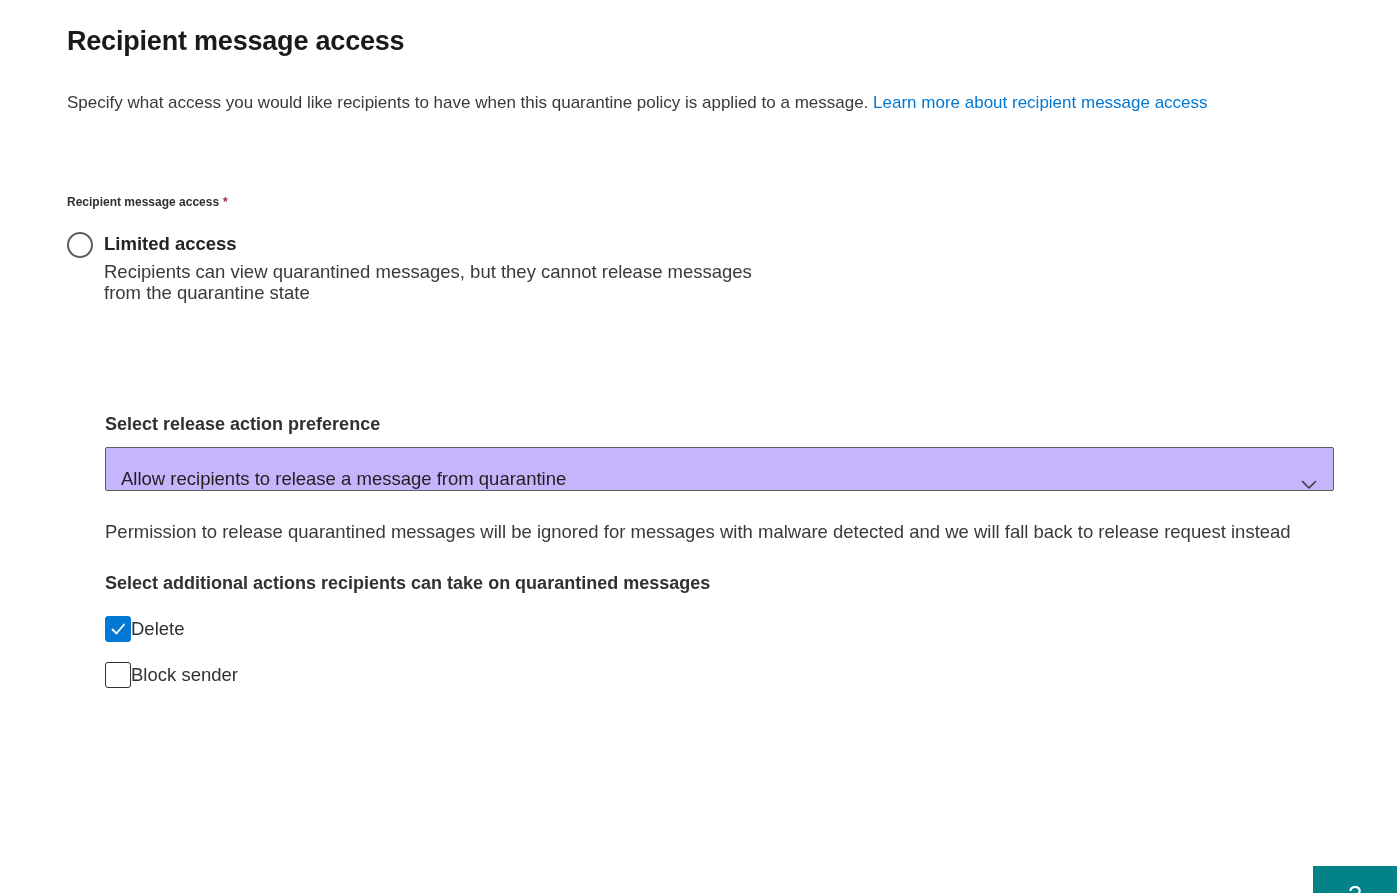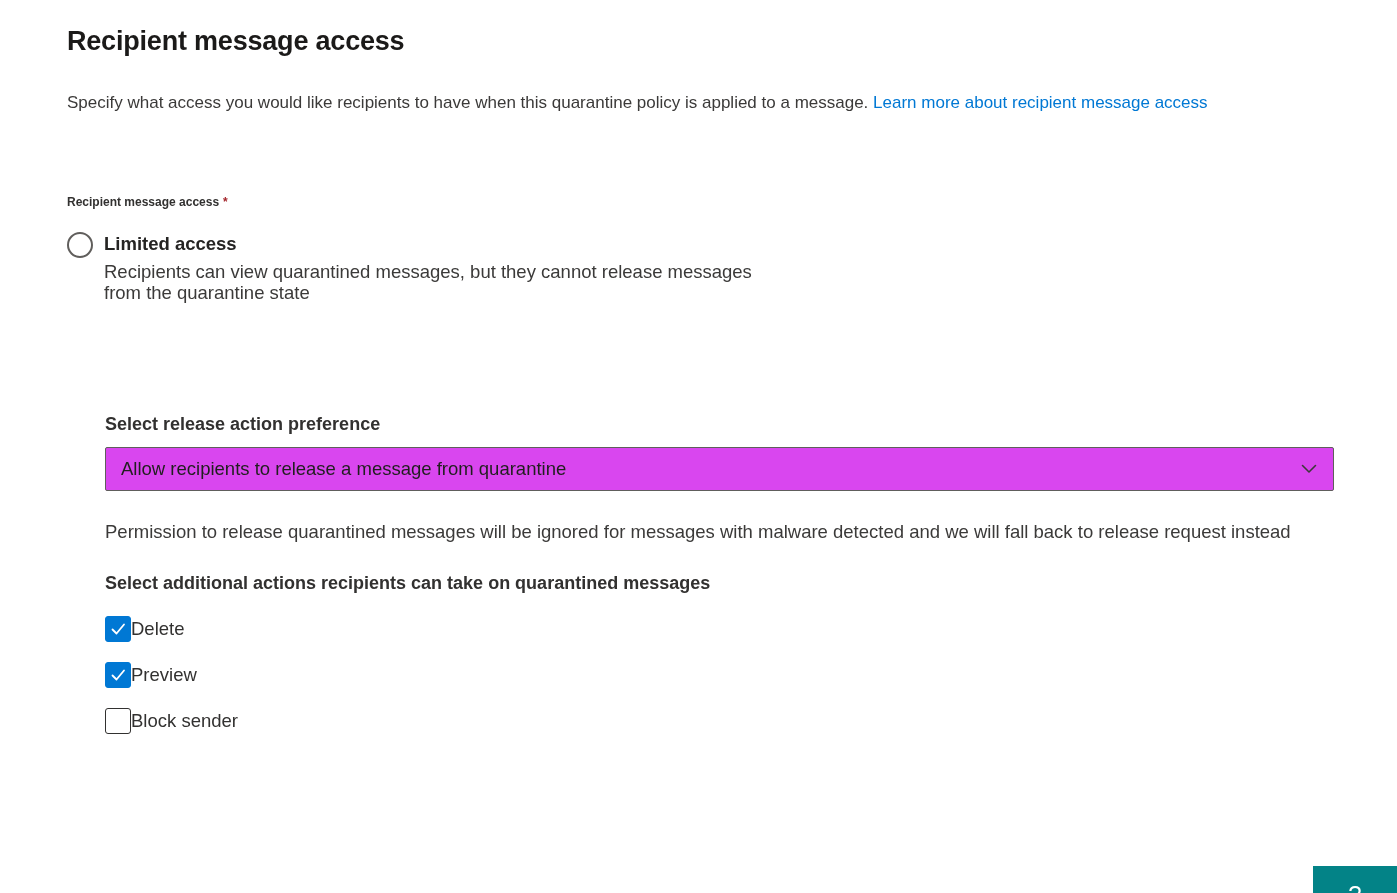--- a/index.html
+++ b/index.html
@@ -44,21 +44,21 @@
   .radio-desc {
     font-size:18.5px; font-weight:400; color:#3b3a39; line-height:21px;
     max-width:652px; margin-top:4px;
   }
 
   .subsection { margin-left:38px; margin-top:108px; width:1229px; }
   .sub-label { font-size:18px; font-weight:600; color:#323130; line-height:26px; }
 
   .dropdown {
     margin-top:10px; height:44px; border:1px solid #605e5c; border-radius:2px;
-    background:#d946ef; display:flex; align-items:center; justify-content:space-between;
+    background:#c4b5fd; display:flex; align-items:flex-end; justify-content:space-between;
     padding:0 16px 0 15px; cursor:pointer;
   }
   .dropdown-value { font-size:18.5px; color:#201f1e; }
   .chevron { flex:none; display:flex; align-items:center; }
 
   .help-text {
     margin-top:26px; font-size:18.5px; line-height:29px; color:#3b3a39;
   }
 
   .actions-label { margin-top:24px; }
@@ -123,28 +123,20 @@
 
     <div class="checkbox-row">
       <div class="checkbox checked">
         <svg width="15" height="13" viewBox="0 0 15 13">
           <polyline points="1.5,6.5 5.5,10.5 13,1.5" fill="none" stroke="#ffffff" stroke-width="1.8" stroke-linecap="round" stroke-linejoin="round"></polyline>
         </svg>
       </div>
       <span class="checkbox-label">Delete</span>
     </div>
 
-    <div class="checkbox-row">
-      <div class="checkbox checked">
-        <svg width="15" height="13" viewBox="0 0 15 13">
-          <polyline points="1.5,6.5 5.5,10.5 13,1.5" fill="none" stroke="#ffffff" stroke-width="1.8" stroke-linecap="round" stroke-linejoin="round"></polyline>
-        </svg>
-      </div>
-      <span class="checkbox-label">Preview</span>
-    </div>
 
     <div class="checkbox-row">
       <div class="checkbox">
         
       </div>
       <span class="checkbox-label">Block sender</span>
     </div>
 
   </div>
 </div>

